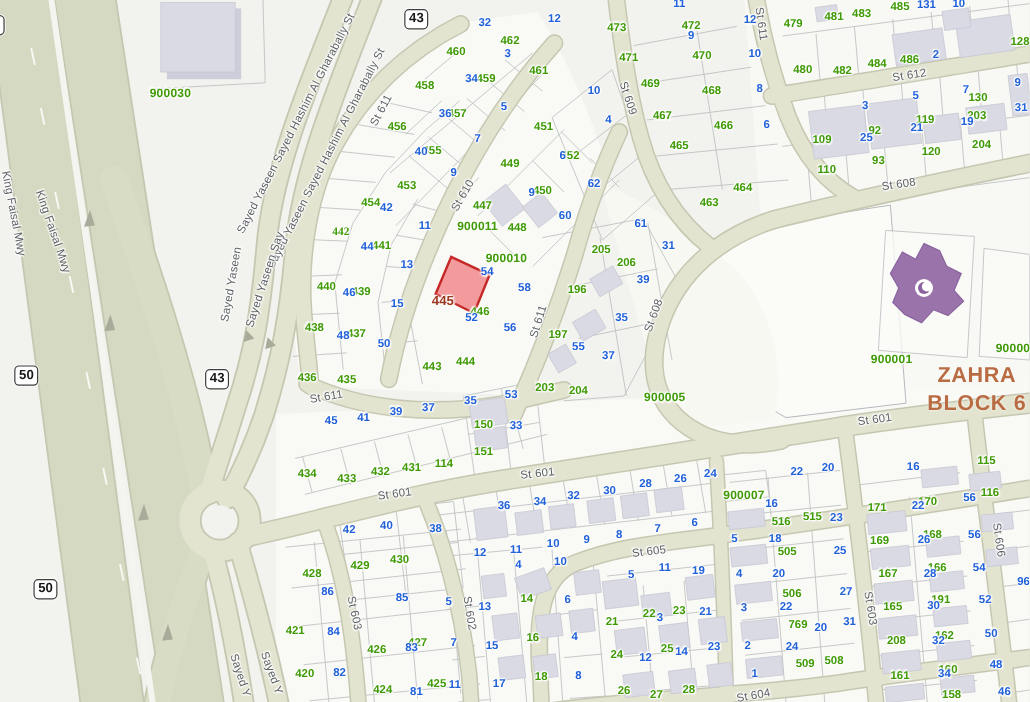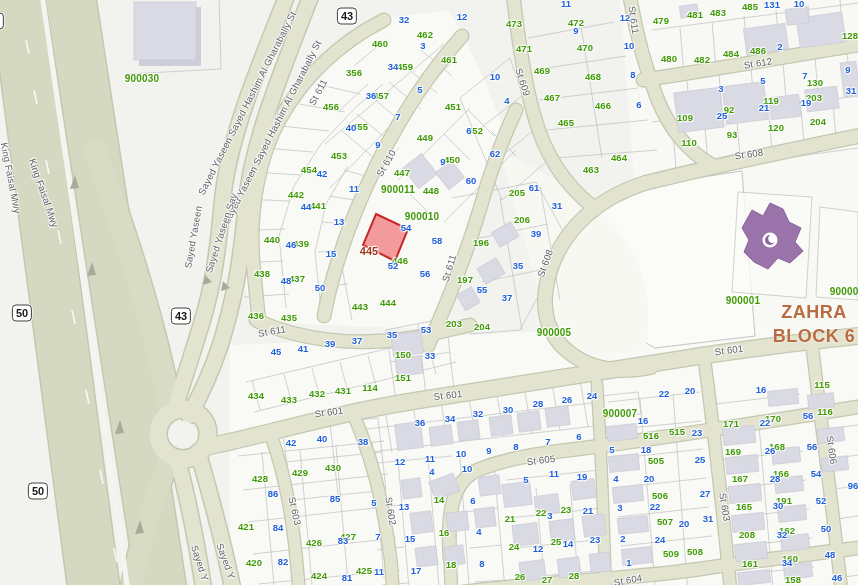--- a/index.html
+++ b/index.html
@@ -237,21 +237,21 @@
   </g>
 
   <polygon points="376,214 408,229 395,261 363,245" fill="#f29a9c" stroke="#c62828" stroke-width="2"></polygon>
 </svg>
 
 <div id="labels">
       <span class="lbl lbl-g" style="left: 380px; top: 43px;">460</span>
       <span class="lbl lbl-g" style="left: 425px; top: 34px;">462</span>
       <span class="lbl lbl-g" style="left: 449px; top: 59px;">461</span>
       <span class="lbl lbl-g" style="left: 405px; top: 66px;">459</span>
-      <span class="lbl lbl-g" style="left: 354px; top: 72px;">356</span>
+      <span class="lbl lbl-g" style="left: 354px; top: 72px;">458</span>
       <span class="lbl lbl-g" style="left: 381px; top: 95px;">457</span>
       <span class="lbl lbl-g" style="left: 331px; top: 106px;">456</span>
       <span class="lbl lbl-g" style="left: 360px; top: 126px;">455</span>
       <span class="lbl lbl-g" style="left: 309px; top: 140px; margin-top: 29px;">454</span>
       <span class="lbl lbl-g" style="left: 339px; top: 155px;">453</span>
       <span class="lbl lbl-g" style="left: 453px; top: 106px;">451</span>
       <span class="lbl lbl-g" style="left: 475px; top: 130px;">452</span>
       <span class="lbl lbl-g" style="left: 425px; top: 137px;">449</span>
       <span class="lbl lbl-g" style="left: 452px; top: 159px;">450</span>
       <span class="lbl lbl-g" style="left: 402px; top: 172px;">447</span>
@@ -278,32 +278,32 @@
       <span class="lbl lbl-g" style="left: 815px; top: 42px; margin-top: 40px;">130</span>
       <span class="lbl lbl-g" style="left: 850px; top: 35px;">128</span>
       <span class="lbl lbl-g" style="left: 685px; top: 117px;">109</span>
       <span class="lbl lbl-g" style="left: 729px; top: 109px;">92</span>
       <span class="lbl lbl-g" style="left: 771px; top: 100px;">119</span>
       <span class="lbl lbl-g" style="left: 814px; top: 97px;">203</span>
       <span class="lbl lbl-g" style="left: 689px; top: 142px;">110</span>
       <span class="lbl lbl-g" style="left: 732px; top: 134px;">93</span>
       <span class="lbl lbl-g" style="left: 776px; top: 127px;">120</span>
       <span class="lbl lbl-g" style="left: 818px; top: 121px;">204</span>
-      <span class="lbl lbl-g" style="left: 296px; top: 194px;">442</span>
+      <span class="lbl lbl-g" style="left: 284px; top: 194px; font-family: Liberation Serif, serif;">442</span>
       <span class="lbl lbl-g" style="left: 318px; top: 205px;">441</span>
       <span class="lbl lbl-g" style="left: 272px; top: 239px;">440</span>
       <span class="lbl lbl-g" style="left: 301px; top: 243px;">439</span>
       <span class="lbl lbl-g" style="left: 262px; top: 273px;">438</span>
       <span class="lbl lbl-g" style="left: 297px; top: 278px;">437</span>
       <span class="lbl lbl-g" style="left: 256px; top: 315px;">436</span>
       <span class="lbl lbl-g" style="left: 289px; top: 317px;">435</span>
       <span class="lbl lbl-g" style="left: 360px; top: 306px;">443</span>
       <span class="lbl lbl-g" style="left: 388px; top: 302px;">444</span>
       <span class="lbl lbl-g" style="left: 400px; top: 260px;">446</span>
-      <span class="lbl lbl-g" style="left: 501px; top: 192px; margin-left: 16px;">205</span>
+      <span class="lbl lbl-g" style="left: 501px; top: 208px;">205</span>
       <span class="lbl lbl-g" style="left: 522px; top: 219px;">206</span>
       <span class="lbl lbl-g" style="left: 481px; top: 242px;">196</span>
       <span class="lbl lbl-g" style="left: 465px; top: 279px;">197</span>
       <span class="lbl lbl-g" style="left: 454px; top: 323px;">203</span>
       <span class="lbl lbl-g" style="left: 482px; top: 326px;">204</span>
       <span class="lbl lbl-g" style="left: 256px; top: 395px;">434</span>
       <span class="lbl lbl-g" style="left: 289px; top: 399px;">433</span>
       <span class="lbl lbl-g" style="left: 317px; top: 393px;">432</span>
       <span class="lbl lbl-g" style="left: 343px; top: 390px;">431</span>
       <span class="lbl lbl-g" style="left: 370px; top: 387px;">114</span>
@@ -326,21 +326,21 @@
       <span class="lbl lbl-g" style="left: 566px; top: 509px;">23</span>
       <span class="lbl lbl-g" style="left: 514px; top: 546px;">24</span>
       <span class="lbl lbl-g" style="left: 556px; top: 541px;">25</span>
       <span class="lbl lbl-g" style="left: 520px; top: 576px;">26</span>
       <span class="lbl lbl-g" style="left: 547px; top: 579px;">27</span>
       <span class="lbl lbl-g" style="left: 574px; top: 575px;">28</span>
       <span class="lbl lbl-g" style="left: 651px; top: 435px;">516</span>
       <span class="lbl lbl-g" style="left: 677px; top: 431px;">515</span>
       <span class="lbl lbl-g" style="left: 656px; top: 460px;">505</span>
       <span class="lbl lbl-g" style="left: 660px; top: 495px;">506</span>
-      <span class="lbl lbl-g" style="left: 665px; top: 521px;">507</span>
+      <span class="lbl lbl-g" style="left: 665px; top: 521px;">769</span>
       <span class="lbl lbl-g" style="left: 671px; top: 553px;">509</span>
       <span class="lbl lbl-g" style="left: 695px; top: 551px;">508</span>
       <span class="lbl lbl-g" style="left: 822px; top: 384px;">115</span>
       <span class="lbl lbl-g" style="left: 825px; top: 411px;">116</span>
       <span class="lbl lbl-g" style="left: 731px; top: 423px;">171</span>
       <span class="lbl lbl-g" style="left: 773px; top: 418px;">170</span>
       <span class="lbl lbl-g" style="left: 733px; top: 451px;">169</span>
       <span class="lbl lbl-g" style="left: 777px; top: 446px;">168</span>
       <span class="lbl lbl-g" style="left: 740px; top: 478px;">167</span>
       <span class="lbl lbl-g" style="left: 781px; top: 473px;">166</span>

